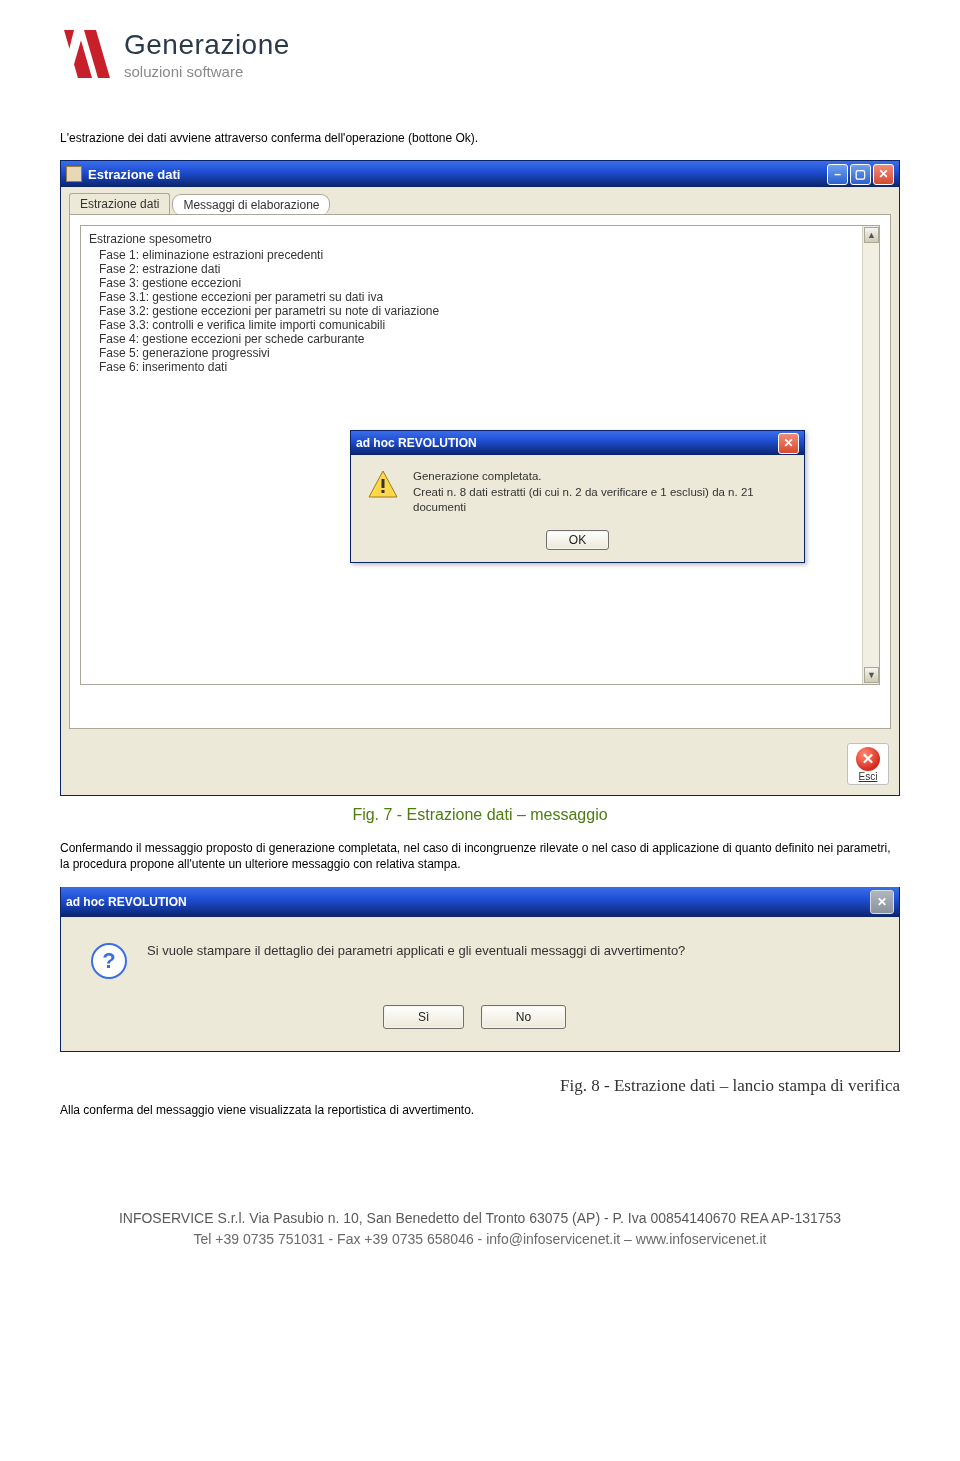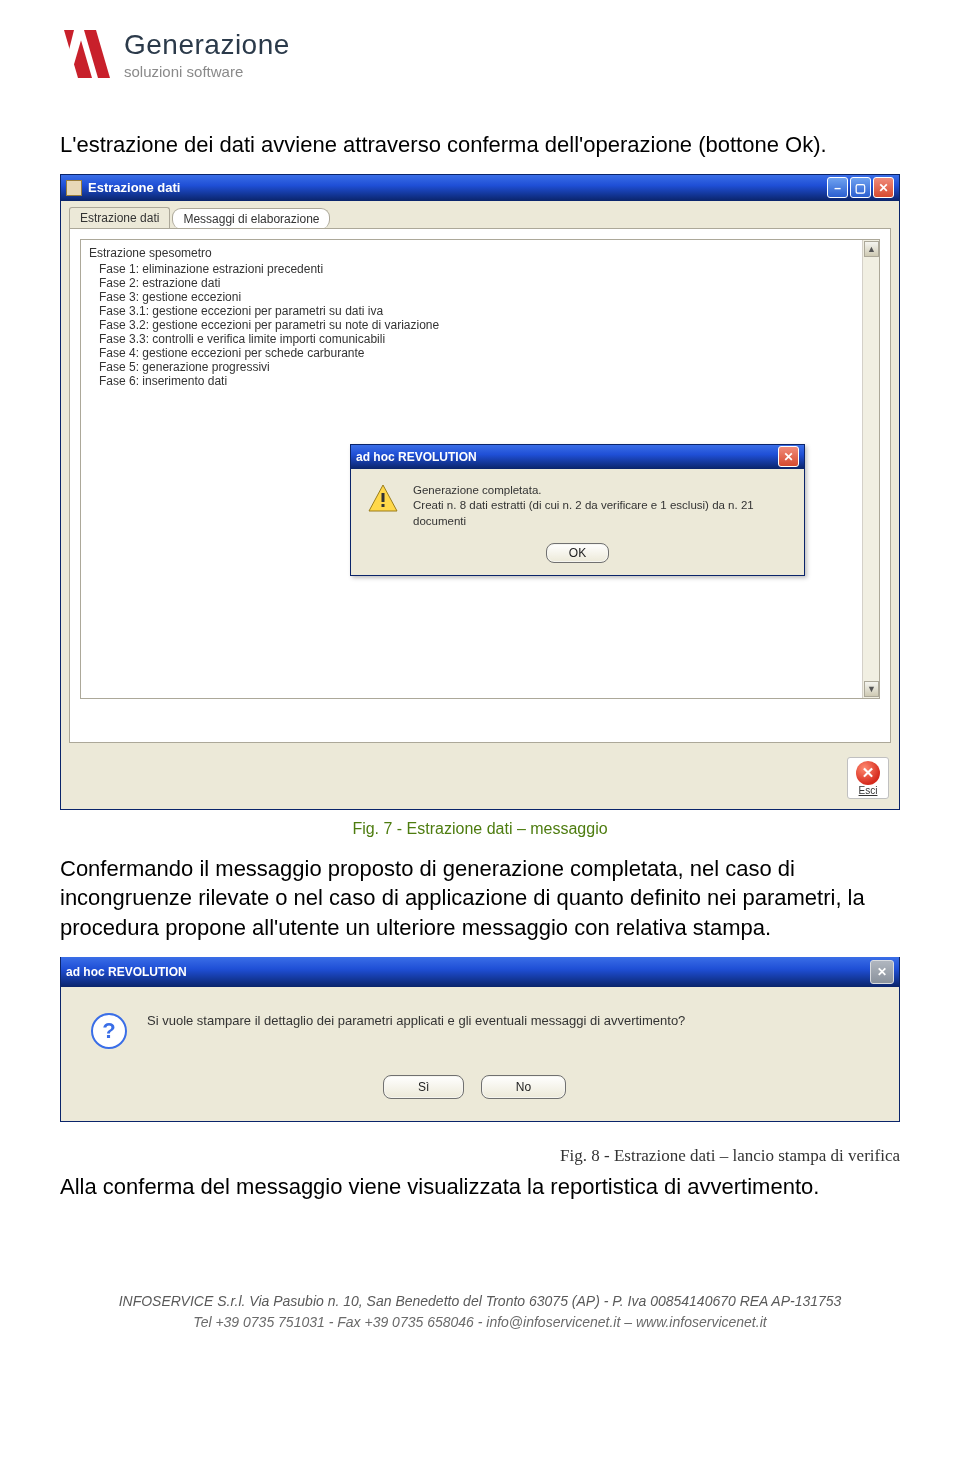--- a/index.html
+++ b/index.html
@@ -21,21 +21,21 @@
   }
   .brand-logo {
     width: 52px; height: 52px;
     display: flex; align-items: center; justify-content: center;
   }
   .brand-text { display: flex; flex-direction: column; }
   .brand-name { font-size: 28px; color: #2b3a4a; font-weight: 400; letter-spacing: 0.5px; }
   .brand-sub  { font-size: 15px; color: #8a8a8a; margin-top: 2px; }
 
   .body-para {
-    font-size: 22px;
+    font-size: 12px;
     line-height: 1.35;
     margin: 0 0 14px 0;
   }
   .fig-caption-main {
     font-size: 16px;
     color: #4d7c0f;
     margin: 8px 0 16px 0;
     text-align: center;
   }
   .fig-caption-right {
@@ -174,21 +174,21 @@
   .msg-buttons {
     text-align: center;
     padding: 4px 0 12px 0;
   }
   .xp-button {
     font-family: Tahoma, Arial, sans-serif;
     font-size: 12px;
     padding: 2px 22px;
     background: linear-gradient(#fff,#ece9d8);
     border: 1px solid #707070;
-    border-radius: 8px;
+    border-radius: 3px;
     box-shadow: inset 0 0 0 1px #f5f5f0;
     color: #222;
     margin: 0 6px;
     display: inline-block;
   }
 
   .xp-bottombar {
     display: flex;
     justify-content: flex-end;
     padding: 6px 10px 10px 10px;
@@ -248,21 +248,20 @@
   .print-buttons .xp-button { padding: 4px 34px; }
 
   .body-para.after { margin-top: 0; }
 
   .footer {
     text-align: center;
     font-size: 14px;
     color: #6a6a6a;
     line-height: 1.5;
     margin-top: 90px;
-    font-style: italic;
   }
   .footer .company { color: #5a5a5a; }
 </style>
 </head>
 <body>
 
 <div class="page">
 
   <div class="brand">
     <div class="brand-logo">

